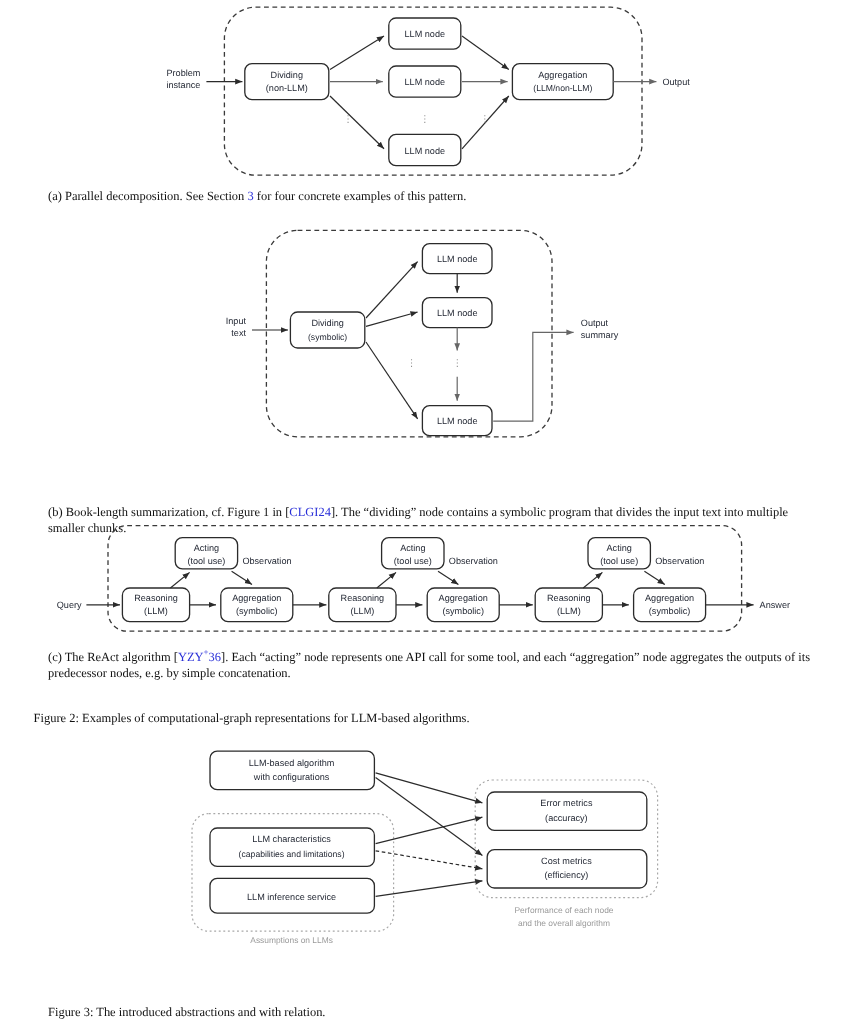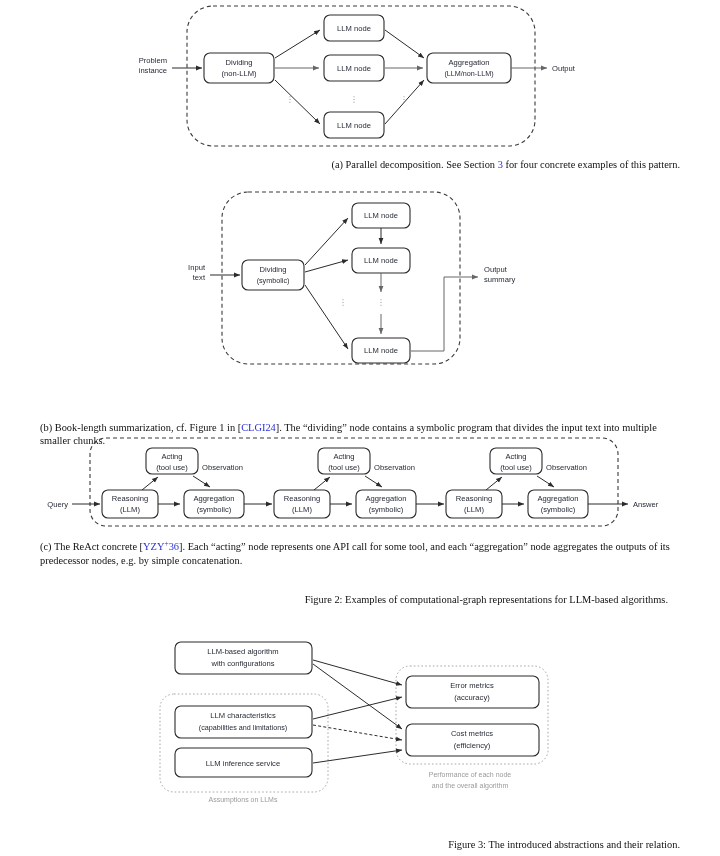--- a/index.html
+++ b/index.html
@@ -36,21 +36,21 @@
   .container.dotty{stroke:#a8a8a8;stroke-width:1;stroke-dasharray:1.6 2.2;}
   .vdots{font-family:"Liberation Sans",sans-serif;font-size:8px;fill:#8a8a8a;text-anchor:middle;}
 
   
   .caption{
     position:absolute;
     font-family:"Liberation Serif", serif;
     font-size:10.4px;line-height:13.4px;color:#111;
     text-align:left;
   }
-  .caption.center{text-align:right;}
+  .caption.center{text-align:left;}
   .cite{color:#2a30d8;}
   .sup{font-size:7.4px;vertical-align:super;}
 </style>
 </head>
 <body>
 
 <div class="page">
 
   <div class="fig" style="left:0;top:0;">
     <svg width="720" height="152" viewBox="0 0 720 152">
@@ -225,26 +225,26 @@
       <line class="edge" x1="537" y1="44" x2="554" y2="55" marker-end="url(#arrC)"></line>
       <text class="elabel start" x="546" y="38">Observation</text>
       <line class="edge" x1="502" y1="72" x2="524" y2="72" marker-end="url(#arrC)"></line>
 
       <line class="edge" x1="588" y1="72" x2="628" y2="72" marker-end="url(#arrC)"></line>
       <text class="elabel start" x="633" y="75">Answer</text>
     </svg>
   </div>
 
   <div class="caption" style="left:40px;top:537px;width:640px;">
-    <span>(c) The ReAct concrete [</span><span class="cite">YZY</span><span class="cite sup">+</span><span class="cite">36</span><span>]. Each “acting” node represents one API call for some tool, and each “aggregation” node aggregates the outputs of its predecessor nodes, e.g. by simple concatenation.</span>
+    <span>(c) The ReAct algorithm [</span><span class="cite">YZY</span><span class="cite sup">+</span><span class="cite">36</span><span>]. Each “acting” node represents one API call for some tool, and each “aggregation” node aggregates the outputs of its predecessor nodes, e.g. by simple concatenation.</span>
   </div>
 
   <div class="caption center" style="left:28px;top:593px;width:640px;">Figure 2: Examples of computational-graph representations for LLM-based algorithms.</div>
 
-  <div class="fig" style="left:0;top:624px;text-decoration:underline;">
+  <div class="fig" style="left:0;top:608px;text-decoration:underline;">
     <svg width="720" height="185" viewBox="0 0 720 185">
       <defs>
         <marker id="arrD" markerWidth="7" markerHeight="7" refX="6" refY="3" orient="auto">
           <path d="M0,0.6 L6,3 L0,5.4 z" fill="#2b2b2b"></path>
         </marker>
       </defs>
 
       <rect class="container dotty" x="160" y="70" width="168" height="98" rx="14" ry="14"></rect>
       <rect class="container dotty" x="396" y="42" width="152" height="98" rx="14" ry="14"></rect>
 
@@ -272,15 +272,15 @@
       <line class="edge" x1="313" y1="95" x2="402" y2="73" marker-end="url(#arrD)"></line>
       <line class="edge dash" x1="313" y1="101" x2="402" y2="116" marker-end="url(#arrD)"></line>
       <line class="edge" x1="313" y1="139" x2="402" y2="126" marker-end="url(#arrD)"></line>
 
       <text class="graylabel" x="243" y="178">Assumptions on LLMs</text>
       <text class="graylabel" x="470" y="153">Performance of each node</text>
       <text class="graylabel" x="470" y="164">and the overall algorithm</text>
     </svg>
   </div>
 
-  <div class="caption center" style="left:40px;top:838px;width:640px;">Figure 3: The introduced abstractions and their relation.</div>
+  <div class="caption center" style="left:40px;top:838px;width:640px;">Figure 3: The introduced abstractions and with relation.</div>
 
 </div>
 
 </body></html>

